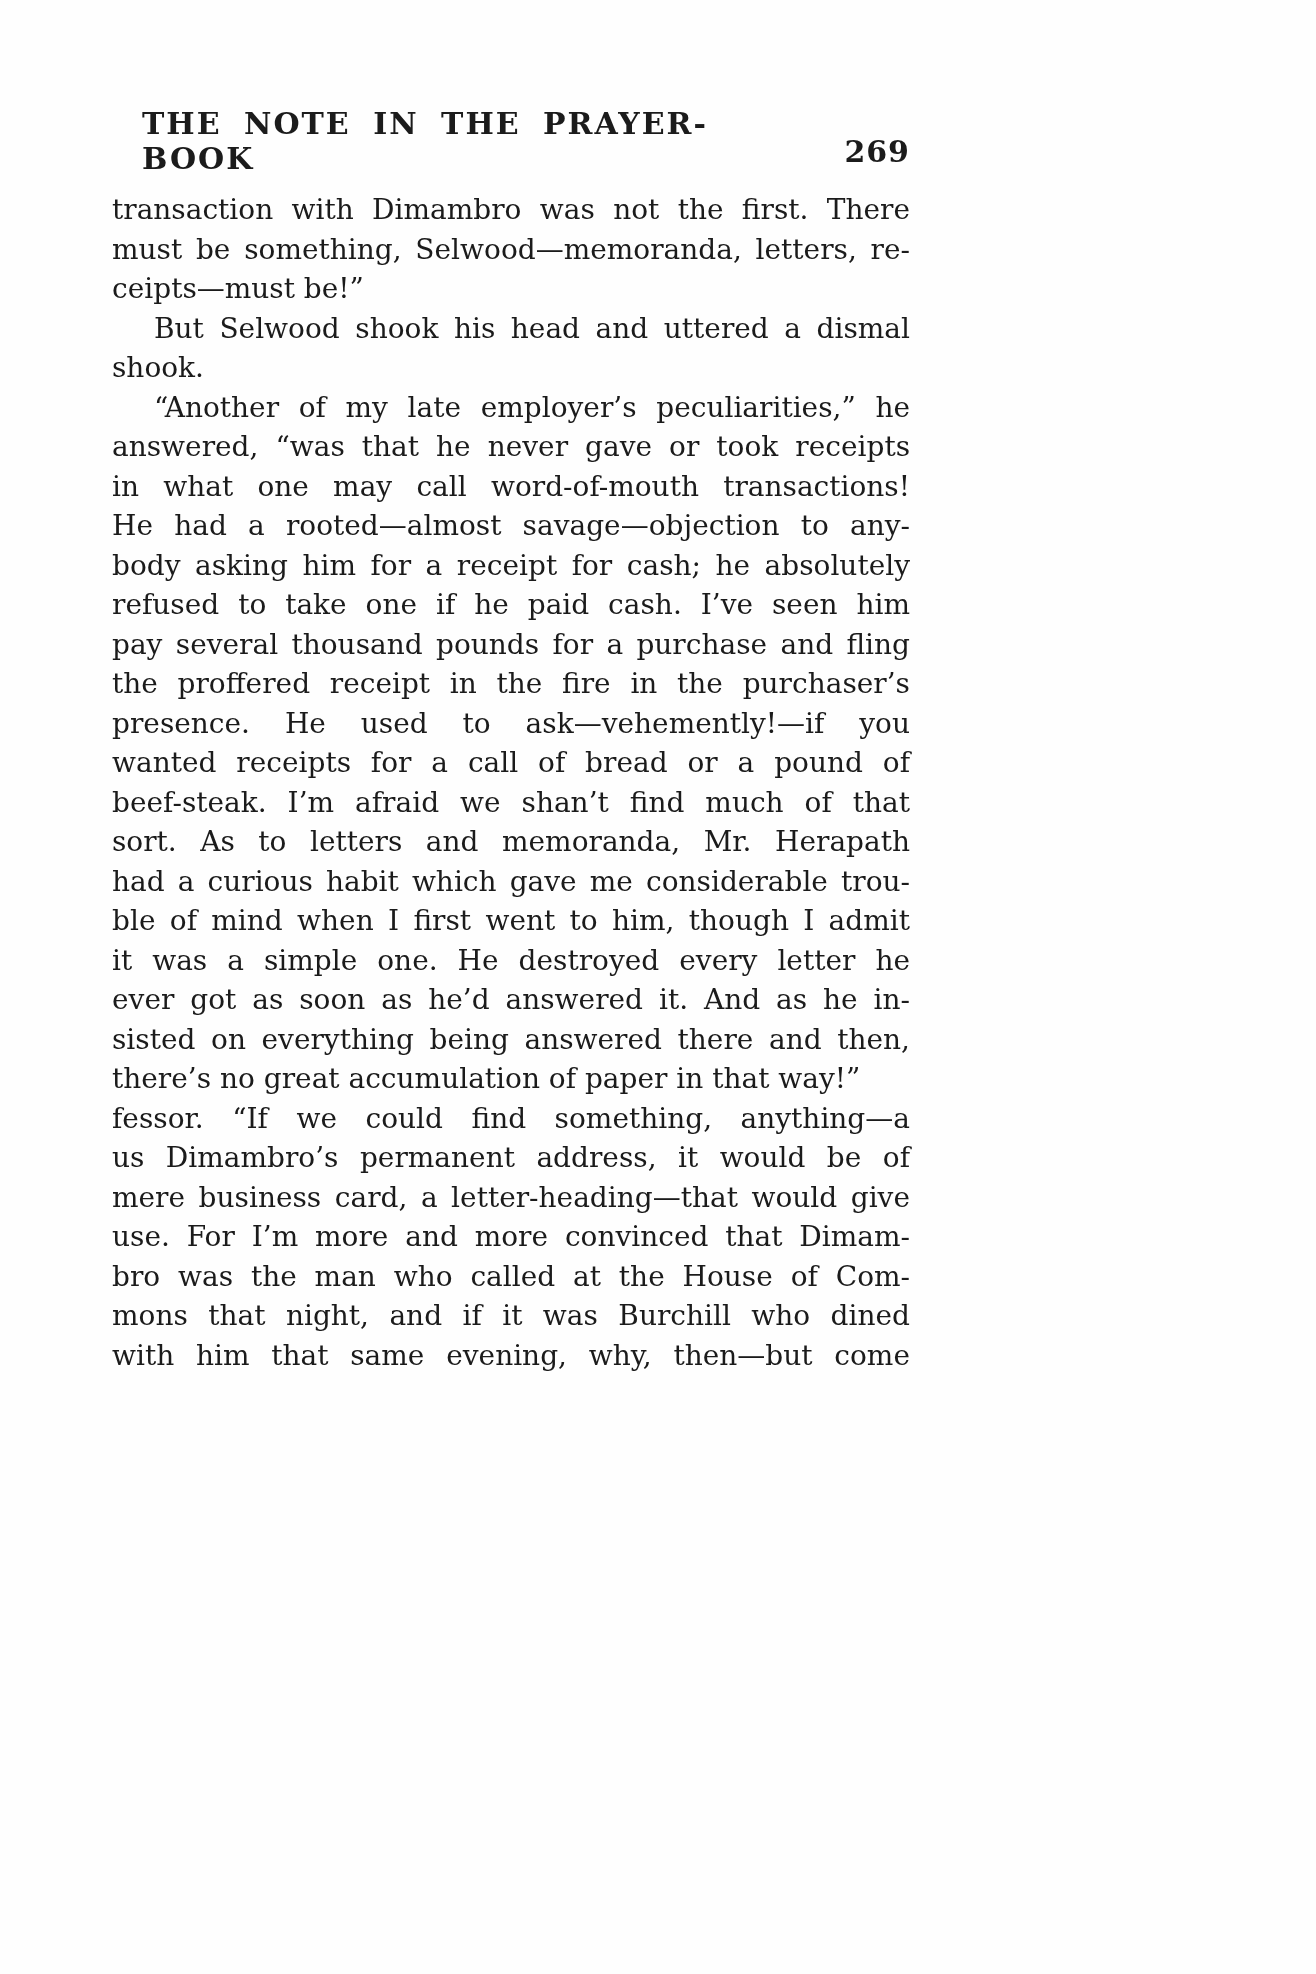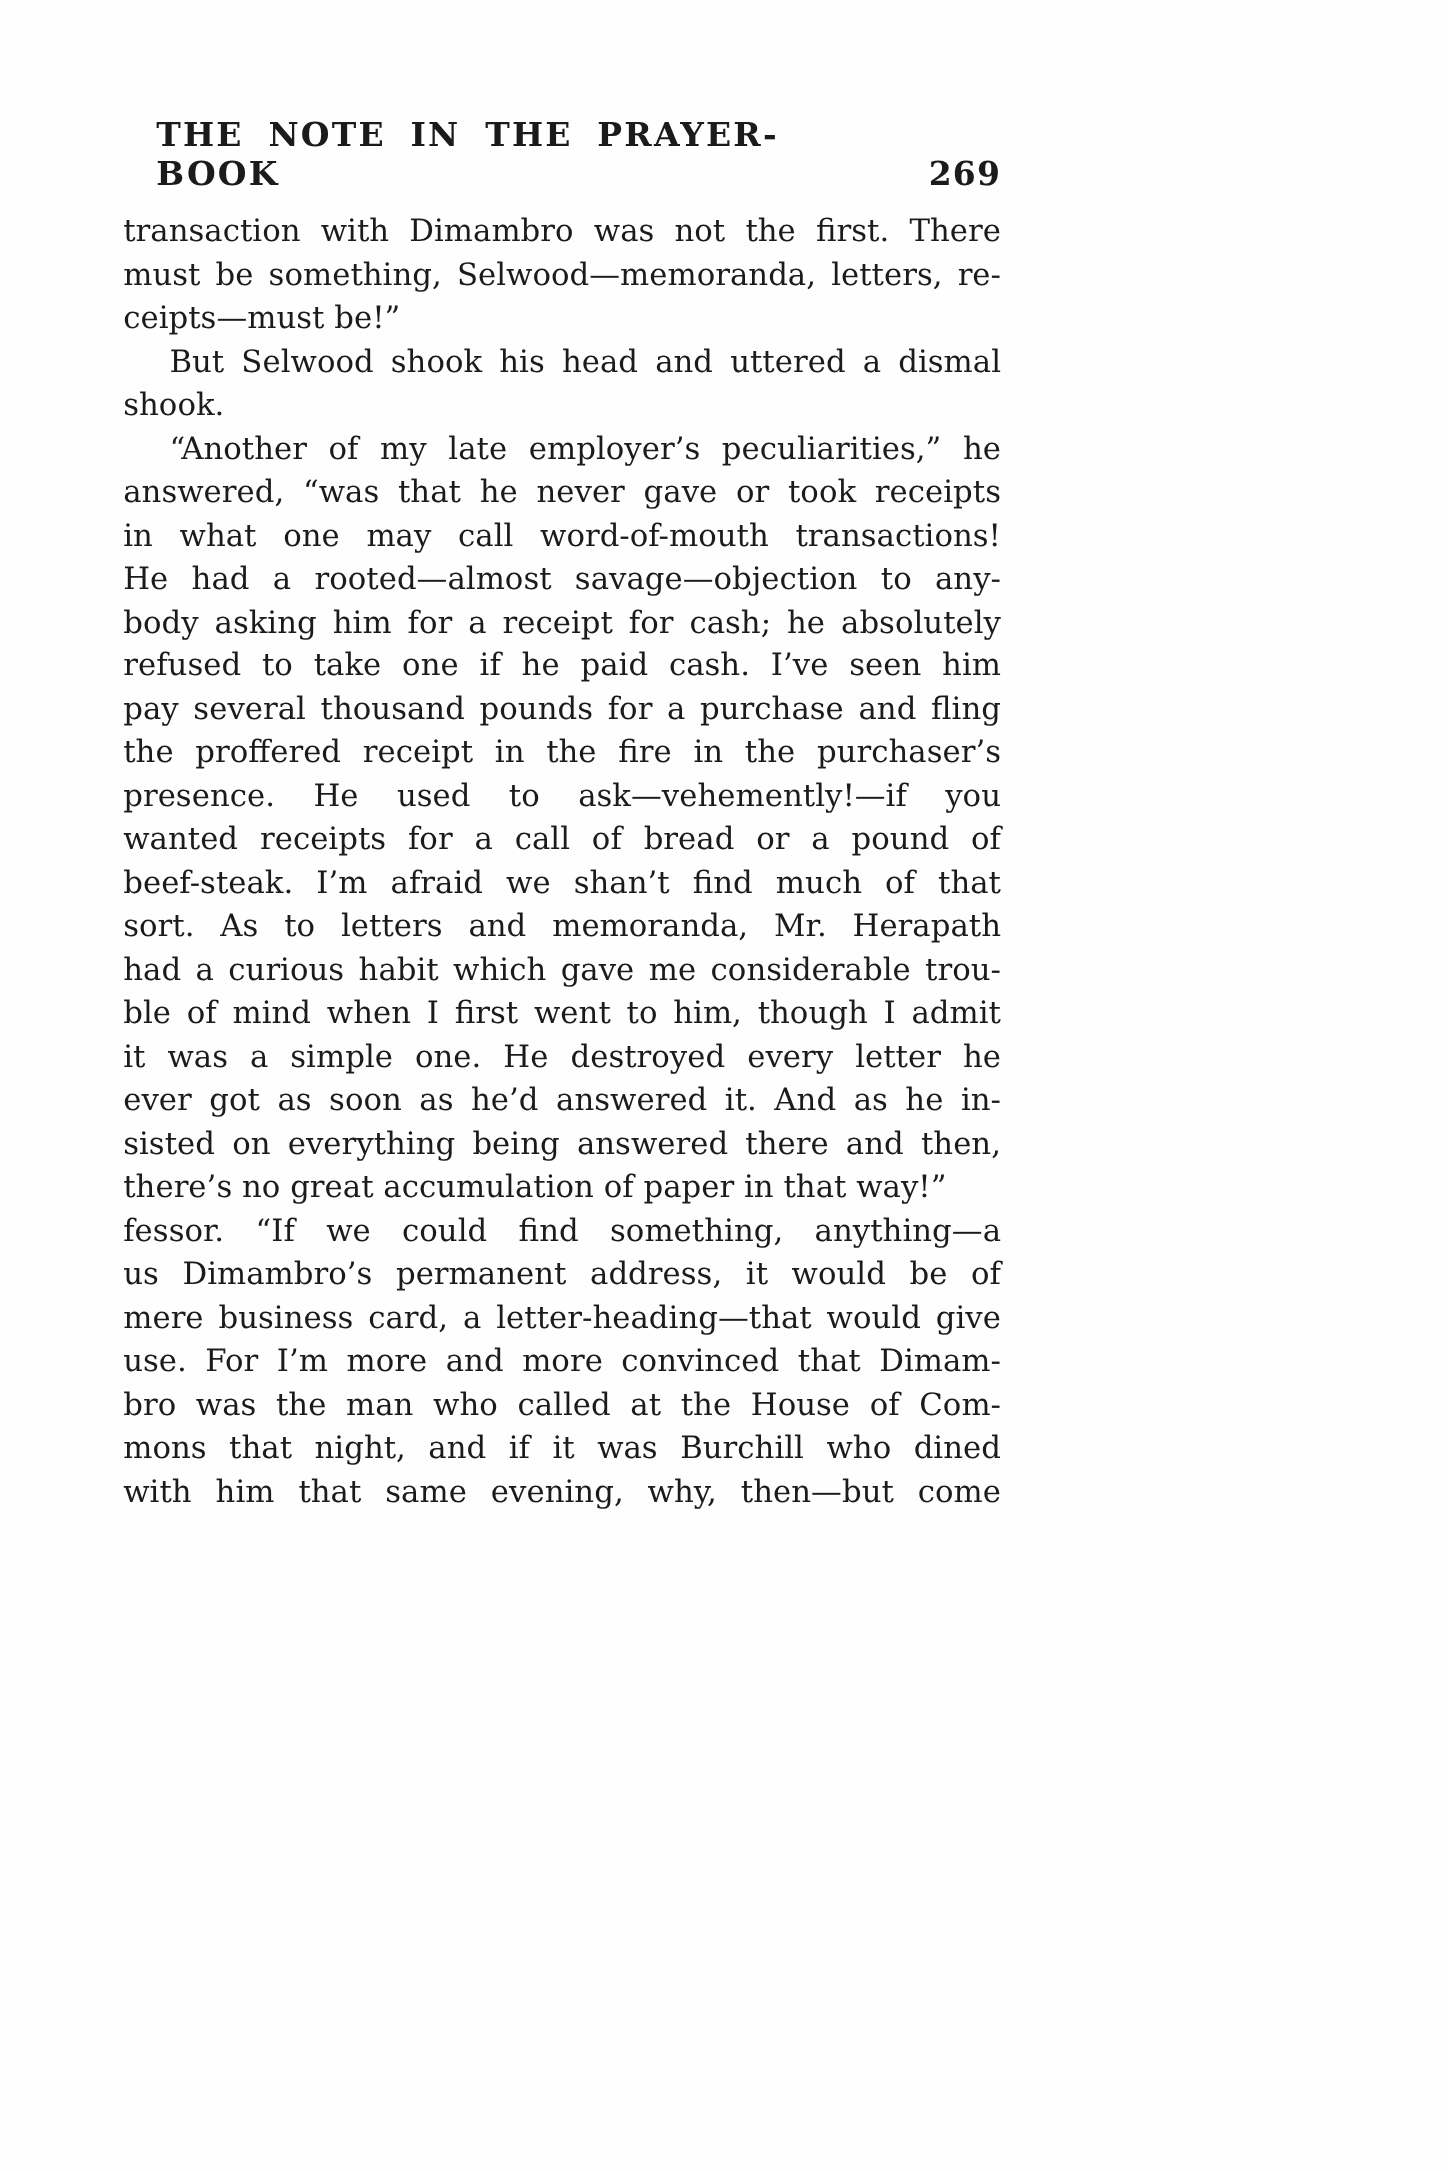--- a/index.html
+++ b/index.html
@@ -17,21 +17,21 @@
     overflow: hidden;
   }
   .text-block {
     position: absolute;
     left: 112px;
     top: 106px;
     width: 798px;
   }
   .running-head {
     display: flex;
-    align-items: flex-end;
+    align-items: center;
     justify-content: space-between;
     font-weight: 700;
     font-size: 30px;
     letter-spacing: 2px;
     word-spacing: 10px;
     margin-bottom: 14px;
     padding-left: 30px;
   }
   .running-head .page-number {
     letter-spacing: 1px;

